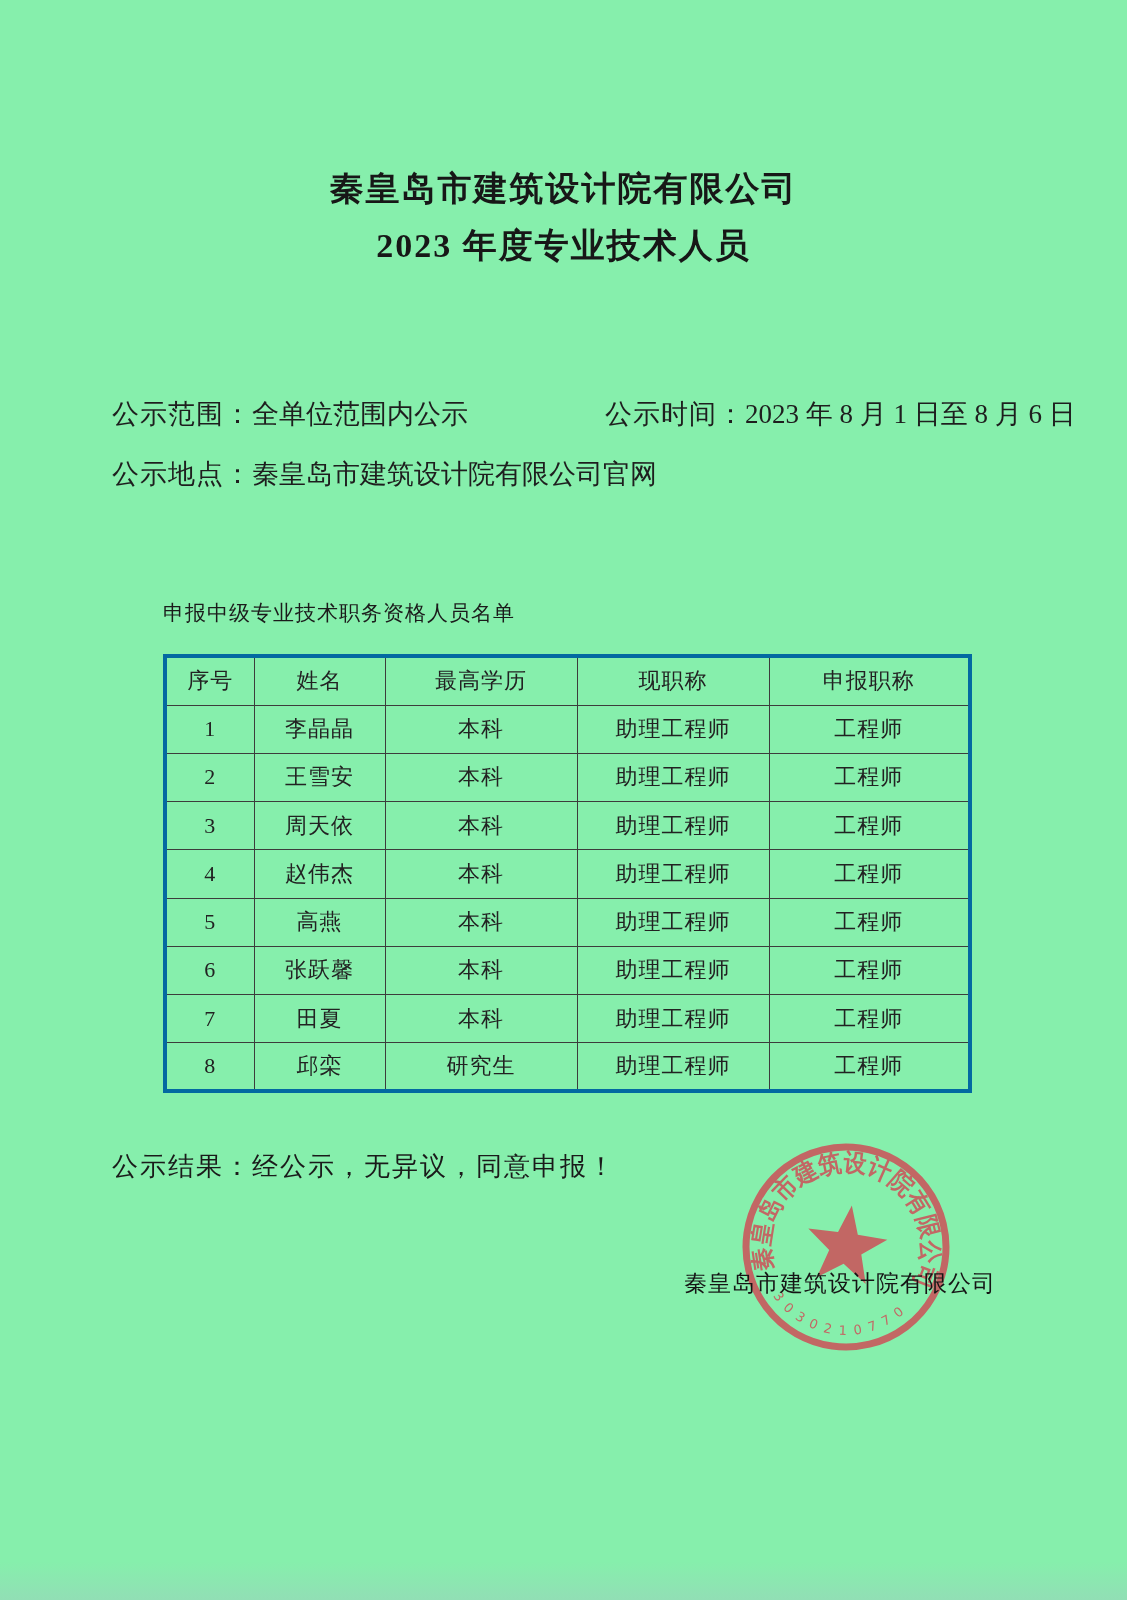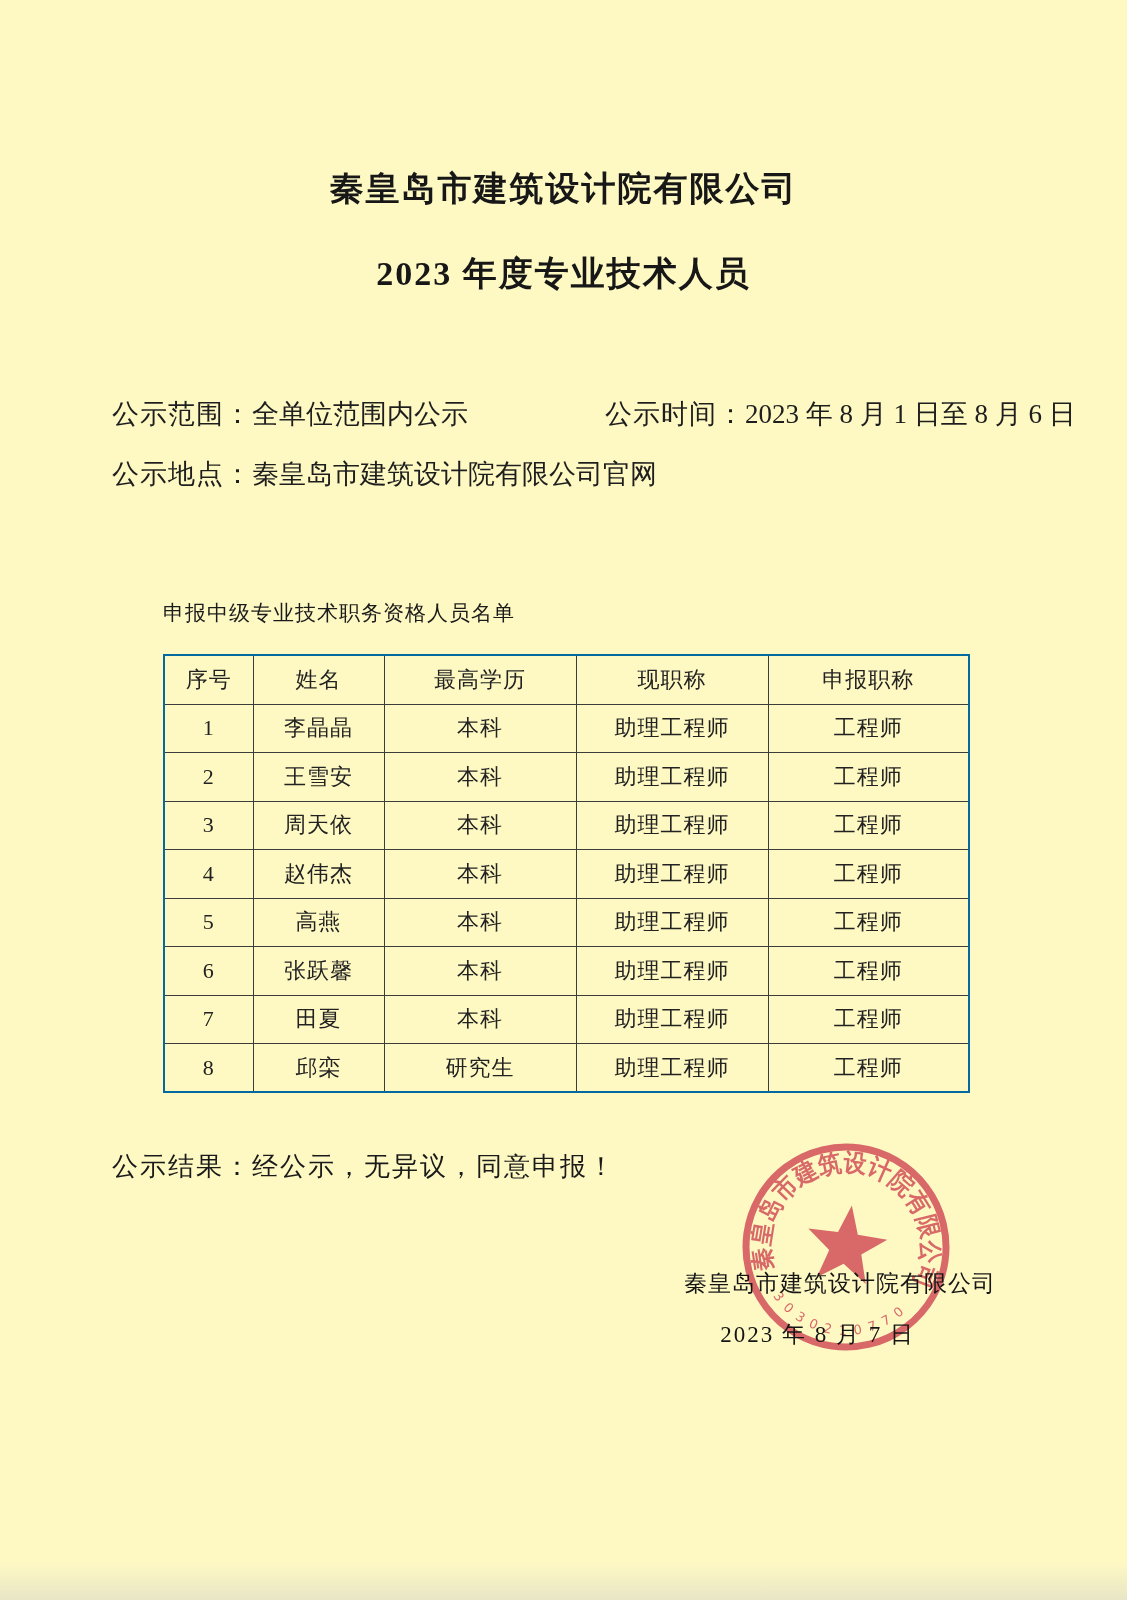--- a/index.html
+++ b/index.html
@@ -1,20 +1,20 @@
 <!DOCTYPE html>
 <html><head>
 <meta charset="utf-8">
 <style>
   html,body{margin:0;padding:0;background:#e8e8e8;}
   .page{
     position:relative;
     width:1127px;height:1600px;
     margin:0 auto;
-    background:#fef9c3;
+    background:#86efac;
     overflow:hidden;
     font-family:"Liberation Serif","DejaVu Serif",serif;
     color:#1c1c1c;
   }
   .abs{position:absolute;}
   .title-line{
     left:0;width:1127px;text-align:center;
     font-size:34px;font-weight:bold;letter-spacing:2px;
     color:#171717;
   }
@@ -30,21 +30,21 @@
     border-collapse:collapse;table-layout:fixed;
     font-size:22px;color:#222;
   }
   table.roster th,table.roster td{
     border:1px solid #3c3c3c;
     text-align:center;vertical-align:middle;
     font-weight:normal;
     padding:0;
     letter-spacing:1px;
   }
-  table.roster{border:2px solid #0369a1;}
+  table.roster{border:4px solid #0369a1;}
   table.roster thead tr{height:49px;}
   table.roster tbody tr{height:48px;}
   .result-line{
     left:112px;top:1149px;
     font-size:26px;letter-spacing:2px;color:#1a1a1a;
     white-space:nowrap;
   }
   .sign-company{
     left:660px;top:1268px;width:360px;text-align:center;
     font-size:23px;letter-spacing:1px;color:#151515;z-index:3;
@@ -62,21 +62,21 @@
     left:0;bottom:0;width:1127px;height:38px;z-index:1;
     background:linear-gradient(to bottom,rgba(255,255,255,0),rgba(175,180,205,0.28));
   }
 </style>
 </head>
 <body>
 
 <div class="page">
 
   <div class="abs title-line" style="top:166px;">秦皇岛市建筑设计院有限公司</div>
-  <div class="abs title-line" style="top:223px;margin-top:28px;">2023 年度专业技术人员</div>
+  <div class="abs title-line" style="top:223px;">2023 年度专业技术人员</div>
 
   <div class="abs meta-line" style="left:112px;top:396px;">
     <span class="lbl">公示范围：</span><span>全单位范围内公示</span>
   </div>
   <div class="abs meta-line" style="left:605px;top:396px;">
     <span class="lbl">公示时间：</span><span>2023 年 8 月 1 日至 8 月 6 日</span>
   </div>
   <div class="abs meta-line" style="left:112px;top:456px;">
     <span class="lbl">公示地点：</span><span>秦皇岛市建筑设计院有限公司官网</span>
   </div>
@@ -171,17 +171,16 @@
     </defs>
     <text font-size="25" font-weight="bold" fill="#d04a55" font-family="'Liberation Serif','DejaVu Serif',serif">
       <textPath href="#sealArcTop" textLength="300" lengthAdjust="spacingAndGlyphs">秦皇岛市建筑设计院有限公司</textPath>
     </text>
     <text font-size="13" fill="#d04a55" font-family="'DejaVu Sans','Liberation Sans',sans-serif">
       <textPath href="#sealArcBottom" startOffset="18" textLength="150" lengthAdjust="spacing">3030210770</textPath>
     </text>
   </svg>
 
   <div class="abs sign-company">秦皇岛市建筑设计院有限公司</div>
-  <div class="abs sign-date">2023 年 8 月 7 日</div>
 
   <div class="abs scan-smudge"></div>
 
 </div>
 
 </body></html>

